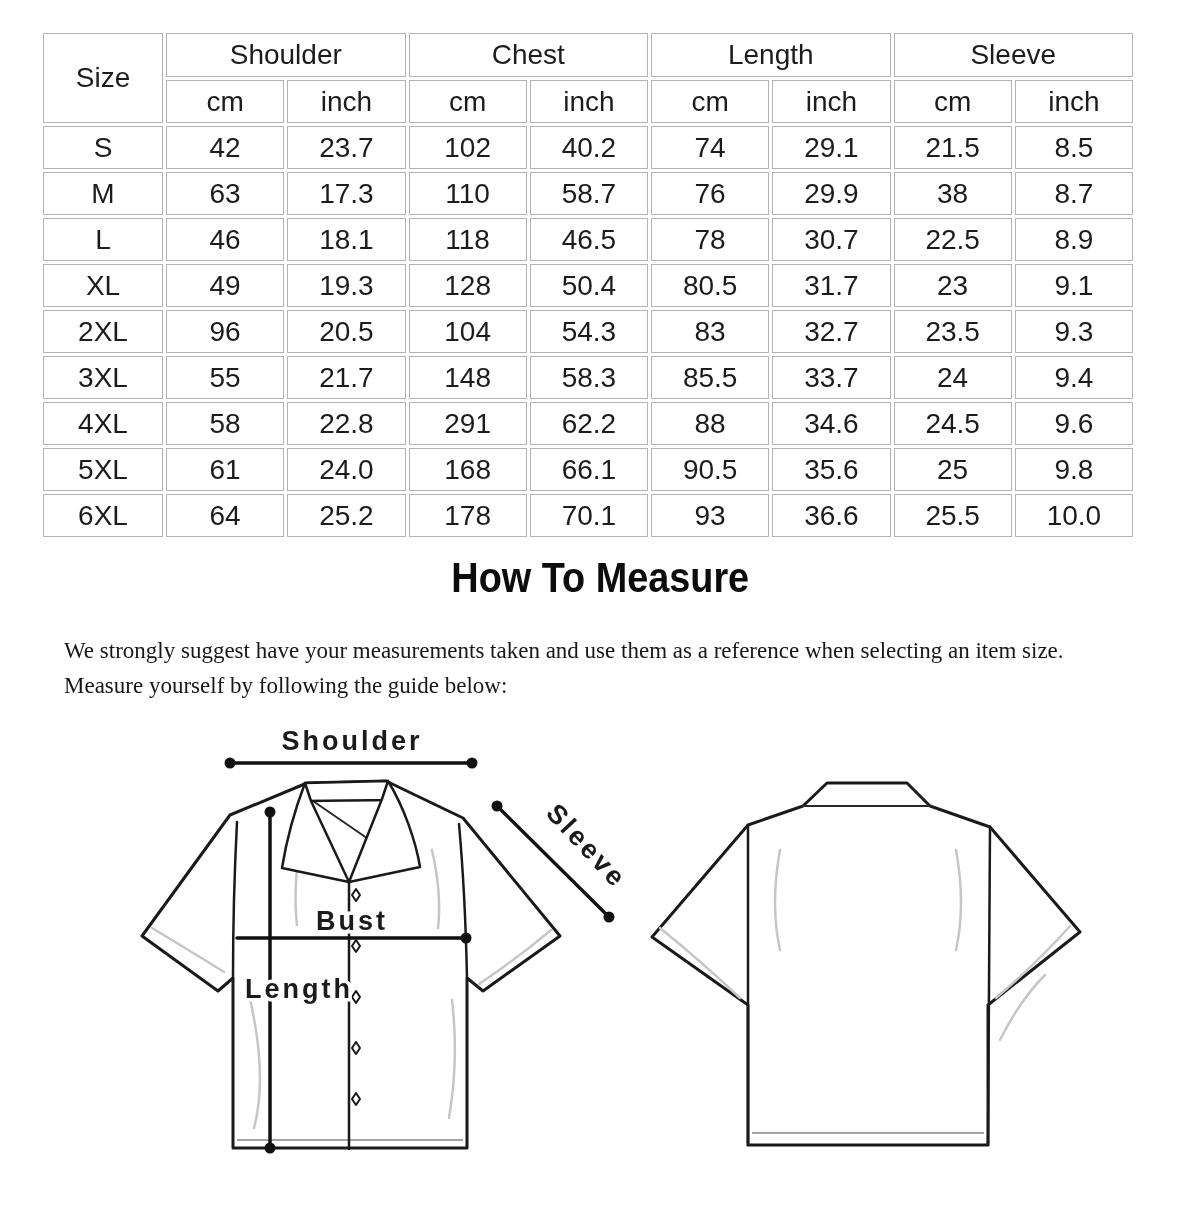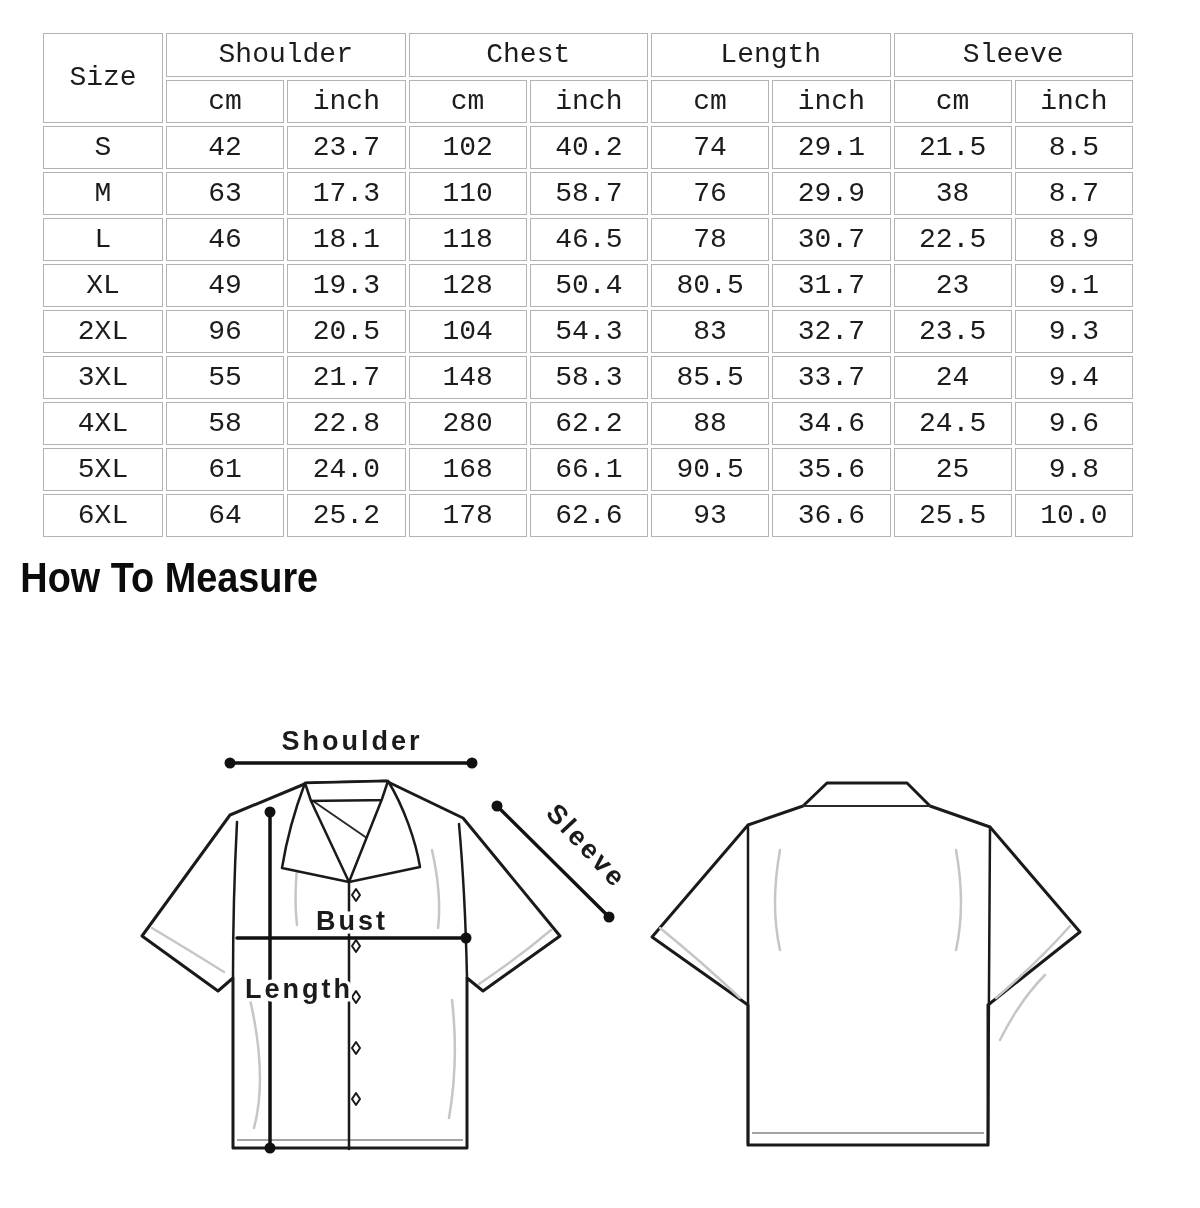--- a/index.html
+++ b/index.html
@@ -2,29 +2,29 @@
 <html><head>
 <meta charset="utf-8">
 <style>
   html,body{margin:0;padding:0;background:#fff;}
   .page{position:relative;width:1200px;height:1208px;background:#ffffff;overflow:hidden;
         font-family:"Liberation Sans",sans-serif;}
 
   
   .chart-wrap{position:absolute;left:40px;top:30px;}
   table.size-chart{border-collapse:separate;border-spacing:3px;width:1096px;table-layout:fixed;
-        font-family:Liberation Mono, monospace;font-size:28px;color:#1c1c1c;}
+        font-family:Liberation Sans, sans-serif;font-size:28px;color:#1c1c1c;}
   table.size-chart th, table.size-chart td{
         border:1px solid #b3b3b3;background:#fff;text-align:center;vertical-align:middle;
         font-weight:normal;height:41px;padding:0;line-height:1.05;overflow:hidden;white-space:nowrap;}
   table.size-chart thead tr.grp th{height:42px;}
   col.c-size{width:120px;}
 
   
-  .h2m-heading{position:absolute;left:0;top:553px;width:1200px;text-align:left;}
+  .h2m-heading{position:absolute;left:0;top:553px;width:1200px;text-align:center;}
   .h2m-heading span{display:inline-block;transform:scaleX(0.88);transform-origin:center;
         font-size:43px;font-weight:bold;color:#0c0c0c;letter-spacing:0px;}
   .intro{position:absolute;left:64px;top:633px;width:1110px;
         font-family:"Liberation Serif",serif;font-size:23px;color:#171717;line-height:35px;}
   .intro div{white-space:nowrap;}
 
   
   .diagram{position:absolute;left:0;top:700px;width:1200px;height:508px;}
   .outline{fill:#ffffff;stroke:#1a1a1a;stroke-width:3;stroke-linejoin:round;}
   .ln{fill:none;stroke:#1a1a1a;stroke-width:2.5;stroke-linecap:round;}
@@ -138,21 +138,21 @@
             <td>58.3</td>
             <td>85.5</td>
             <td>33.7</td>
             <td>24</td>
             <td>9.4</td>
           </tr>
           <tr>
             <td>4XL</td>
             <td>58</td>
             <td>22.8</td>
-            <td>280</td>
+            <td>291</td>
             <td>62.2</td>
             <td>88</td>
             <td>34.6</td>
             <td>24.5</td>
             <td>9.6</td>
           </tr>
           <tr>
             <td>5XL</td>
             <td>61</td>
             <td>24.0</td>
@@ -161,32 +161,36 @@
             <td>90.5</td>
             <td>35.6</td>
             <td>25</td>
             <td>9.8</td>
           </tr>
           <tr>
             <td>6XL</td>
             <td>64</td>
             <td>25.2</td>
             <td>178</td>
-            <td>62.6</td>
+            <td>70.1</td>
             <td>93</td>
             <td>36.6</td>
             <td>25.5</td>
             <td>10.0</td>
           </tr>
         </tbody>
     </table>
   </div>
 
   <div class="h2m-heading">
     <span>How To Measure</span>
+  </div>
+  <div class="intro">
+    <div>We strongly suggest have your measurements taken and use them as a reference when selecting an item size.</div>
+    <div>Measure yourself by following the guide below:</div>
   </div>
 
   <svg class="diagram" viewBox="0 700 1200 508" xmlns="http://www.w3.org/2000/svg">
 
     <g>
       <path class="outline" d="M307,783 L386,781 L463,818 L560,936 L483,991 L467,978
                L467,1148 L233,1148 L233,978 L218,991 L142,936 L230,815 Z"></path>
 
       <path class="ln" d="M237,822 C234,880 233,930 233,978"></path>
       <path class="ln" d="M459,824 C464,880 466,930 467,978"></path>

